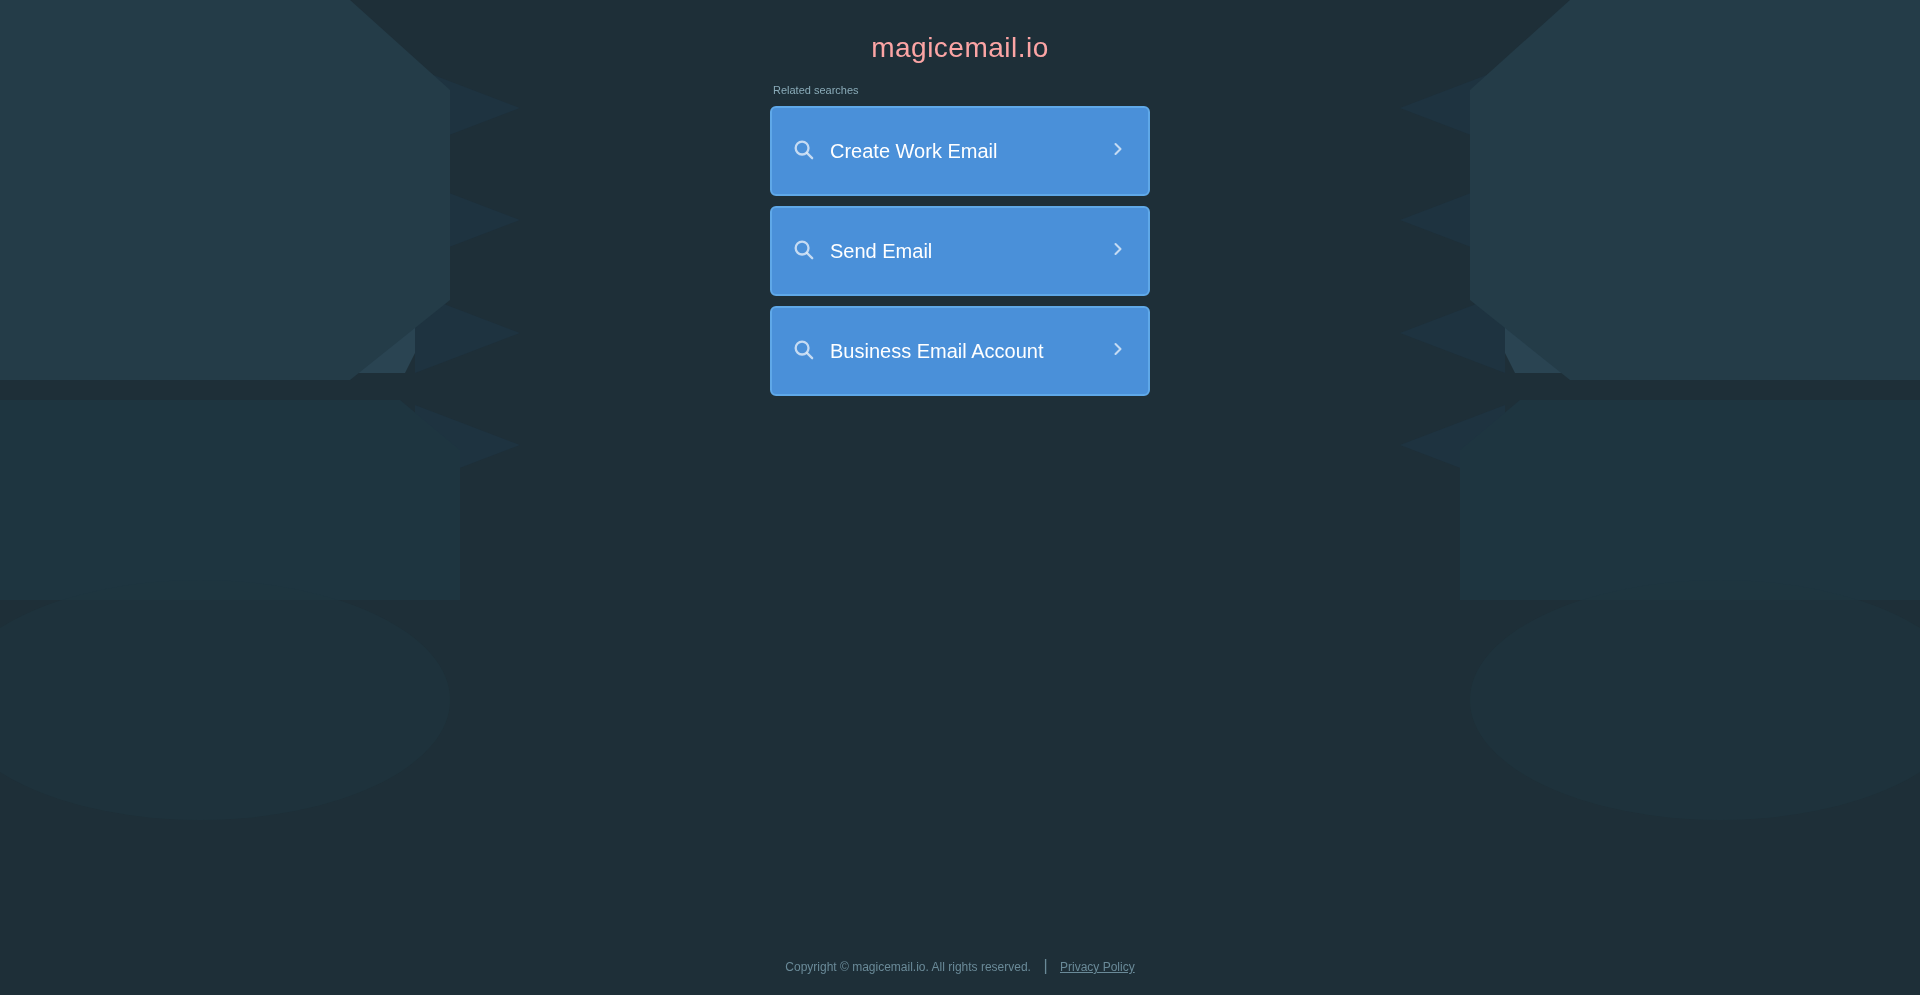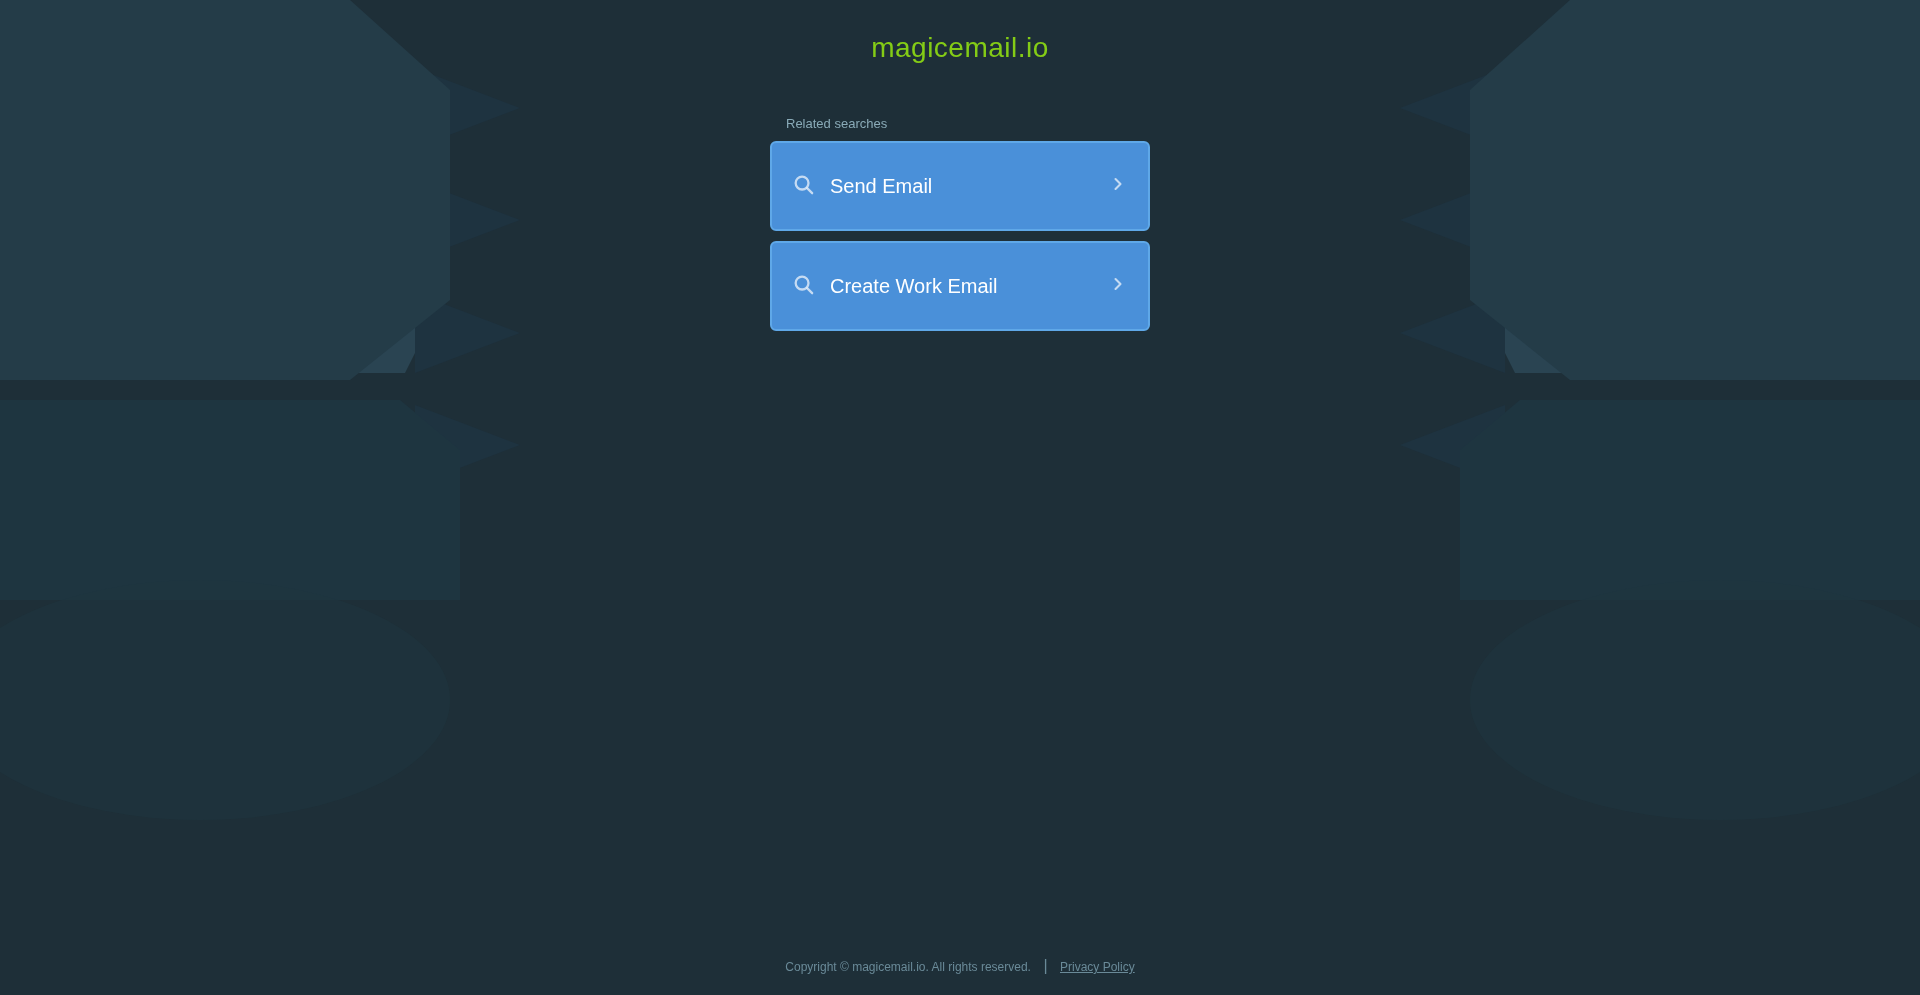--- a/index.html
+++ b/index.html
@@ -21,34 +21,34 @@
     .main-content {
       position: relative;
       z-index: 1;
       display: flex;
       flex-direction: column;
       align-items: center;
       padding-top: 32px;
     }
 
     .site-title {
-      color: #84cc16;
+      color: #fca5a5;
       font-size: 28px;
       font-weight: 400;
-      margin-bottom: 52px;
+      margin-bottom: 20px;
       letter-spacing: 0.5px;
       text-align: center;
     }
 
     .related-searches-label {
       color: #8aabb8;
-      font-size: 13px;
+      font-size: 11px;
       margin-bottom: 10px;
       align-self: flex-start;
-      margin-left: 16px;
+      margin-left: 3px;
     }
 
     .search-results-container {
       display: flex;
       flex-direction: column;
       gap: 10px;
       width: 380px;
     }
 
     .search-result-item {
@@ -167,20 +167,37 @@
   <ellipse cx="1720" cy="700" rx="250" ry="120" fill="#1e3540" opacity="0.6"></ellipse>
 </svg>
 
 <div class="main-content">
   <h1 class="site-title">magicemail.io</h1>
 
   <div class="related-searches-wrapper">
     <span class="related-searches-label">Related searches</span>
 
     <div class="search-results-container">
+
+      <div class="search-result-item">
+        <div class="search-result-left">
+          <span class="search-icon">
+            <svg width="22" height="22" viewBox="0 0 24 24" fill="none" stroke="rgba(255,255,255,0.8)" stroke-width="2.5" stroke-linecap="round" stroke-linejoin="round">
+              <circle cx="11" cy="11" r="7"></circle>
+              <line x1="16.5" y1="16.5" x2="22" y2="22"></line>
+            </svg>
+          </span>
+          <span class="search-result-text">Create Work Email</span>
+        </div>
+        <span class="chevron-icon">
+          <svg width="20" height="20" viewBox="0 0 24 24" fill="none" stroke="rgba(255,255,255,0.8)" stroke-width="2.5" stroke-linecap="round" stroke-linejoin="round">
+            <polyline points="9 18 15 12 9 6"></polyline>
+          </svg>
+        </span>
+      </div>
 
       <div class="search-result-item">
         <div class="search-result-left">
           <span class="search-icon">
             <svg width="22" height="22" viewBox="0 0 24 24" fill="none" stroke="rgba(255,255,255,0.8)" stroke-width="2.5" stroke-linecap="round" stroke-linejoin="round">
               <circle cx="11" cy="11" r="7"></circle>
               <line x1="16.5" y1="16.5" x2="22" y2="22"></line>
             </svg>
           </span>
           <span class="search-result-text">Send Email</span>
@@ -193,30 +210,29 @@
       </div>
 
       <div class="search-result-item">
         <div class="search-result-left">
           <span class="search-icon">
             <svg width="22" height="22" viewBox="0 0 24 24" fill="none" stroke="rgba(255,255,255,0.8)" stroke-width="2.5" stroke-linecap="round" stroke-linejoin="round">
               <circle cx="11" cy="11" r="7"></circle>
               <line x1="16.5" y1="16.5" x2="22" y2="22"></line>
             </svg>
           </span>
-          <span class="search-result-text">Create Work Email</span>
+          <span class="search-result-text">Business Email Account</span>
         </div>
         <span class="chevron-icon">
           <svg width="20" height="20" viewBox="0 0 24 24" fill="none" stroke="rgba(255,255,255,0.8)" stroke-width="2.5" stroke-linecap="round" stroke-linejoin="round">
             <polyline points="9 18 15 12 9 6"></polyline>
           </svg>
         </span>
       </div>
 
-
     </div>
   </div>
 </div>
 
 <div class="footer">
   <span class="footer-text">Copyright © magicemail.io.  All rights reserved.</span>
   <span class="footer-separator">|</span>
   <span class="footer-link footer-text">Privacy Policy</span>
 </div>
 

